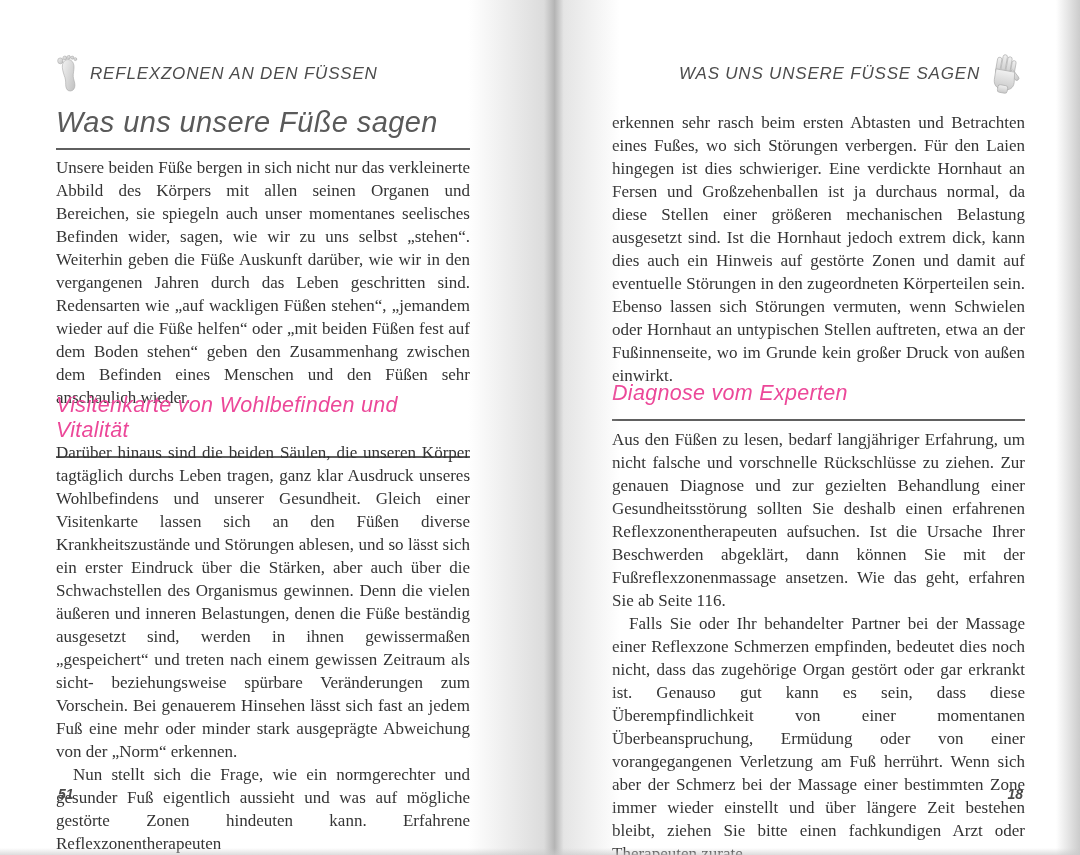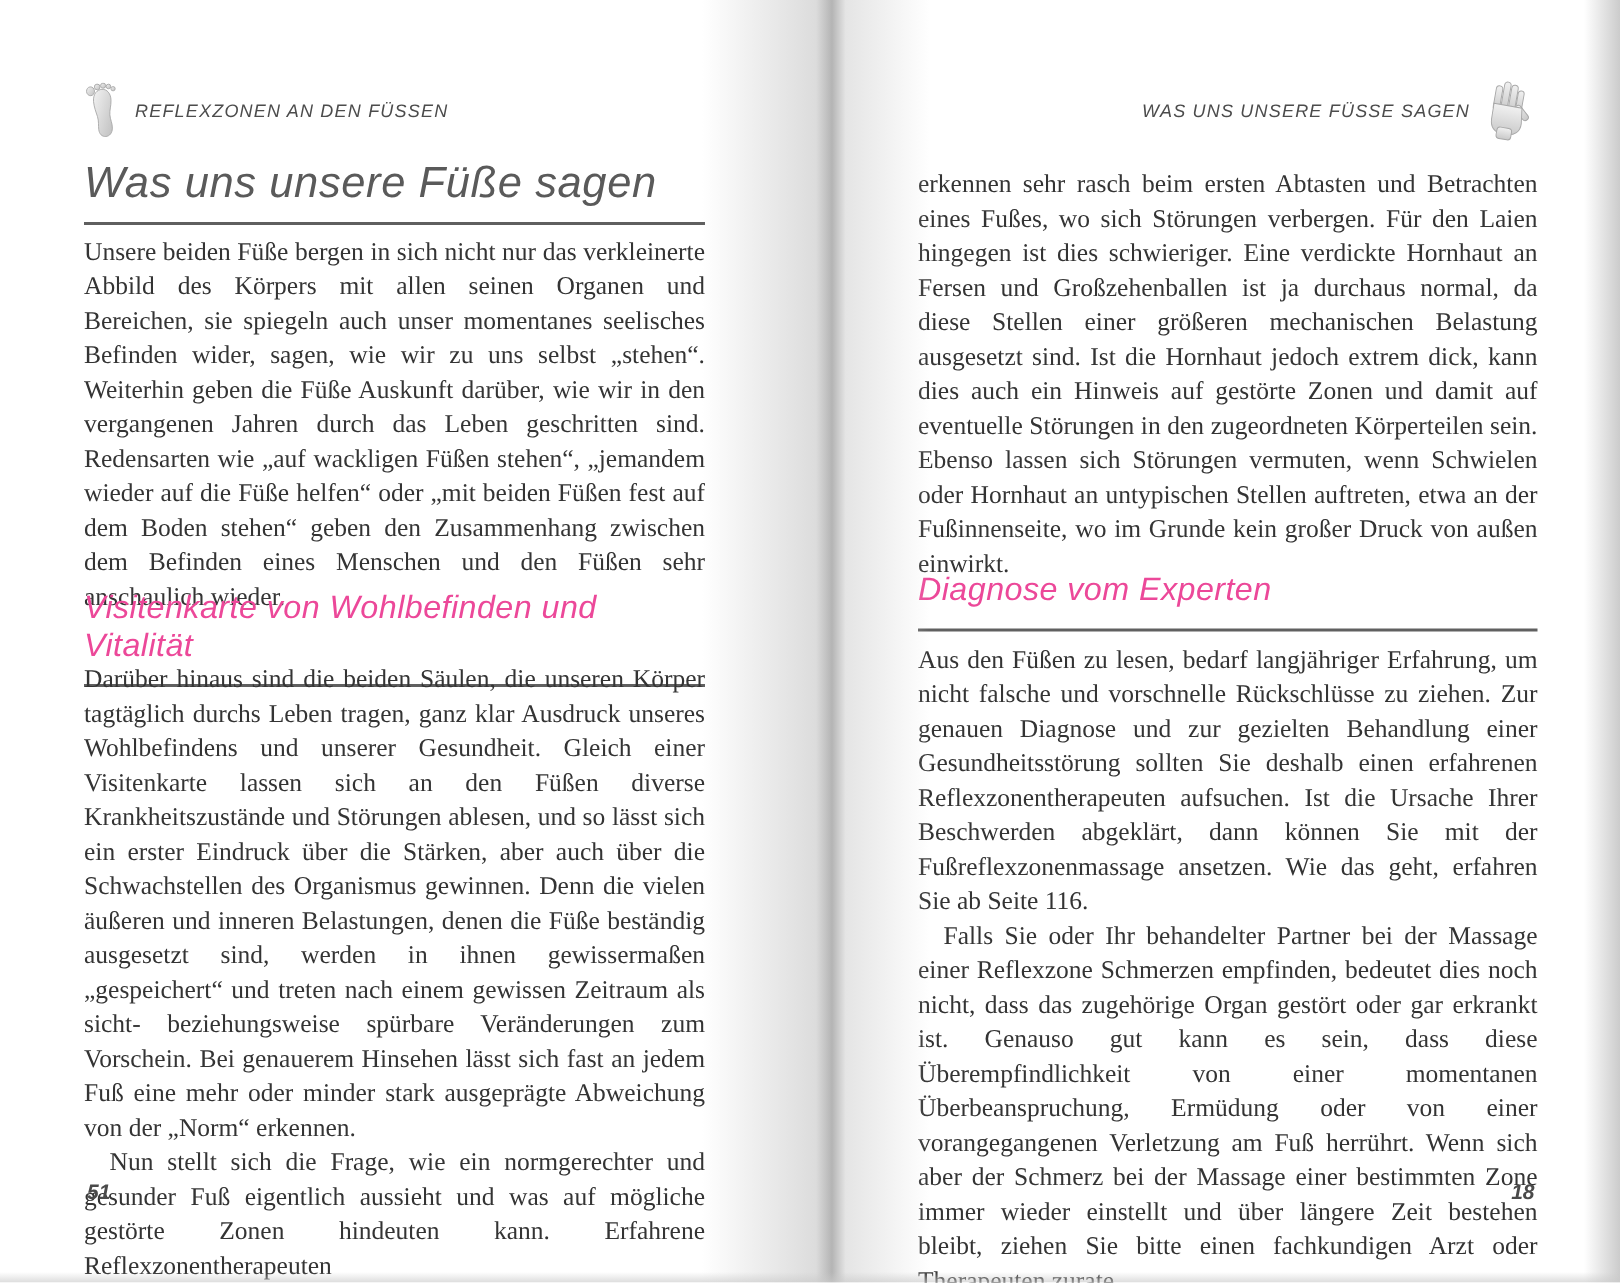--- a/index.html
+++ b/index.html
@@ -36,21 +36,21 @@
   .page.left  { left:56px;  width:414px; }
   .page.right { left:612px; width:413px; }
 
   .page-header {
     position:absolute; top:54px; left:0; right:0;
     display:flex; align-items:center; gap:9px; height:40px;
   }
   .page.right .page-header { justify-content:flex-end; }
   .run-label {
     font-family:"Liberation Sans", sans-serif;
-    font-style:italic; font-size:12px; font-weight:500;
+    font-style:italic; font-size:17px; font-weight:500;
     letter-spacing:0.8px; color:#4c4c4c; white-space:nowrap;
   }
   .hdr-icon { flex:0 0 auto; line-height:0; }
 
   .chapter-title {
     position:absolute; top:106px; left:0; right:0;
     font-family:"Liberation Sans", sans-serif;
     font-style:italic; font-weight:300; font-size:29px;
     letter-spacing:0.4px; color:#5a5a5a;
     border-bottom:2px solid #5f5f5f; padding-bottom:9px;

